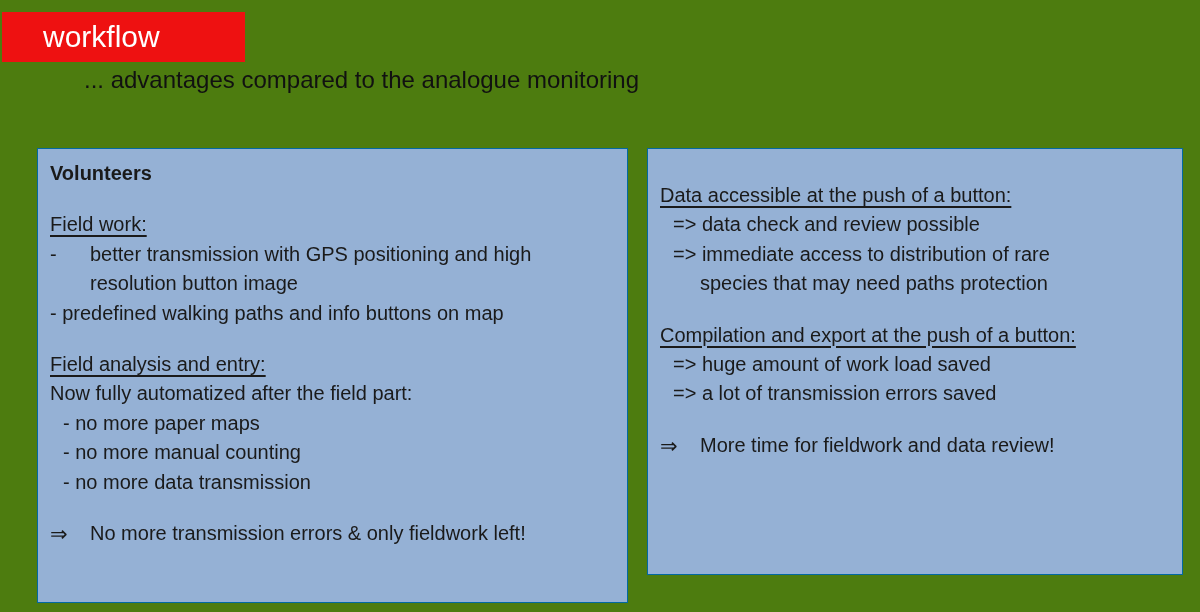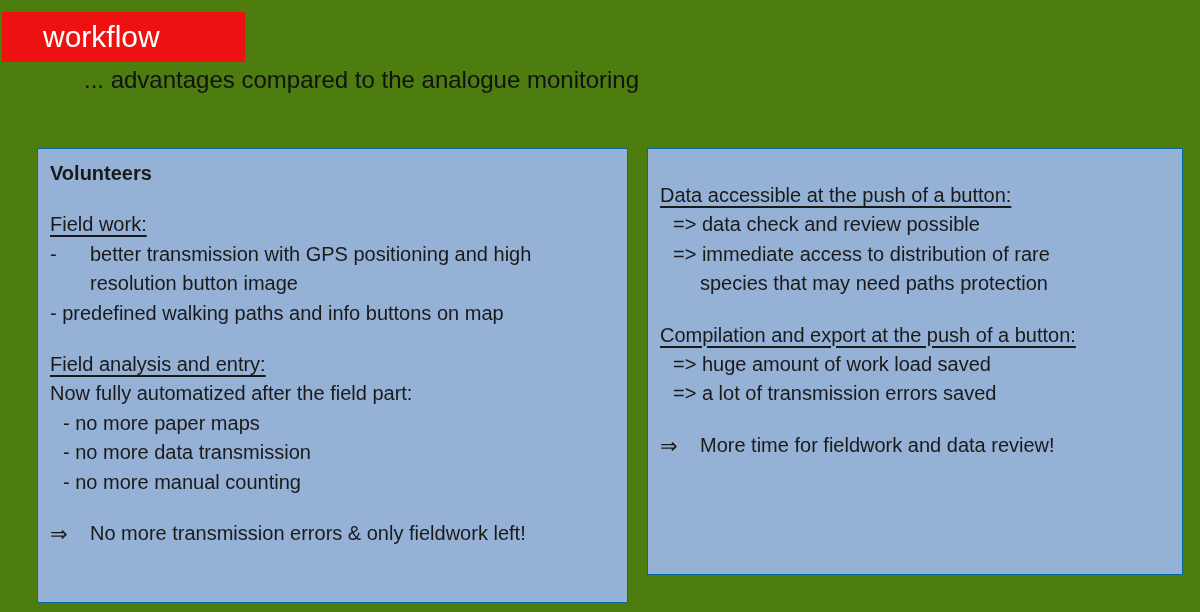--- a/index.html
+++ b/index.html
@@ -66,22 +66,22 @@
     <div class="line hang">
       <span class="dash">-</span>
       <span>better transmission with GPS positioning and high</span>
     </div>
     <div class="line ind2">resolution button image</div>
     <div class="line">- predefined walking paths and info buttons on map</div>
 
     <div class="line u gap">Field analysis and entry:</div>
     <div class="line">Now fully automatized after the field part:</div>
     <div class="line ind1">- no more paper maps</div>
+    <div class="line ind1">- no more manual counting</div>
     <div class="line ind1">- no more data transmission</div>
-    <div class="line ind1">- no more manual counting</div>
 
     <div class="line hang gap">
       <span class="dash arrow">⇒</span>
       <span>No more transmission errors &amp; only fieldwork left!</span>
     </div>
   </section>
 
   <section class="panel panel-right">
 
     <div class="line u gap">Data accessible at the push of a button:</div>

